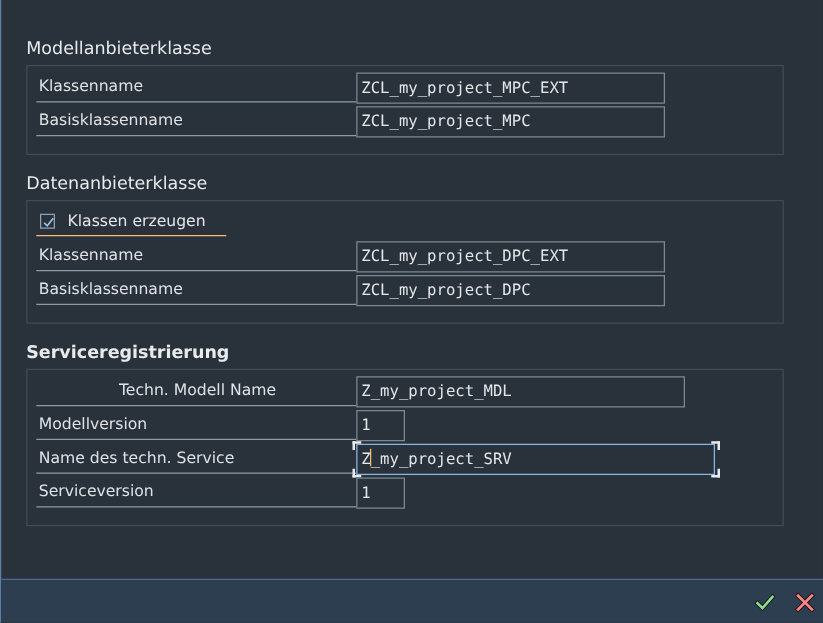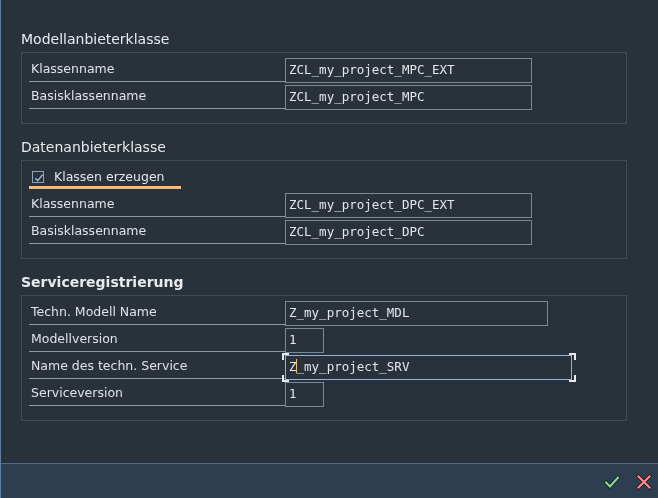--- a/index.html
+++ b/index.html
@@ -75,21 +75,21 @@
       border-color: #e8ecef;
       border-style: solid;
       border-width: 0;
     }
     .checkbox-row {
       position: absolute;
       left: 28px;
       top: 167px;
       width: 152px;
       height: 22px;
-      border-bottom: 3px solid #fdba74;
+      border-bottom: 1px solid #fdba74;
       box-sizing: border-box;
     }
     .checkbox {
       position: absolute;
       left: 3px; top: 4px;
       width: 12px; height: 12px;
       border: 1px solid #8fa3b8;
       box-sizing: border-box;
       background: #29313a;
     }
@@ -145,21 +145,21 @@
 
   <div class="row-label" style="top:193px;">Klassenname</div>
   <div class="field" style="top:193px;width:247px;">ZCL_my_project_DPC_EXT</div>
 
   <div class="row-label" style="top:220px;">Basisklassenname</div>
   <div class="field" style="top:220px;width:247px;">ZCL_my_project_DPC</div>
 
   <div class="group-title" style="top:274px;font-weight:bold;">Serviceregistrierung</div>
   <div class="group-box" style="top:295px;height:126px;"></div>
 
-  <div class="row-label" style="top:301px;">Techn. Modell Name</div>
+  <div class="row-label" style="top:301px;text-align:center;">Techn. Modell Name</div>
   <div class="field" style="top:301px;width:263px;">Z_my_project_MDL</div>
 
   <div class="row-label" style="top:328px;">Modellversion</div>
   <div class="field" style="top:328px;width:39px;">1</div>
 
   <div class="row-label" style="top:355px;">Name des techn. Service</div>
   <div class="field focused" style="top:355px;width:287px;">
     <span>Z_my_project_SRV</span>
   </div>
   <div class="caret" style="left:295px;top:359px;"></div>

